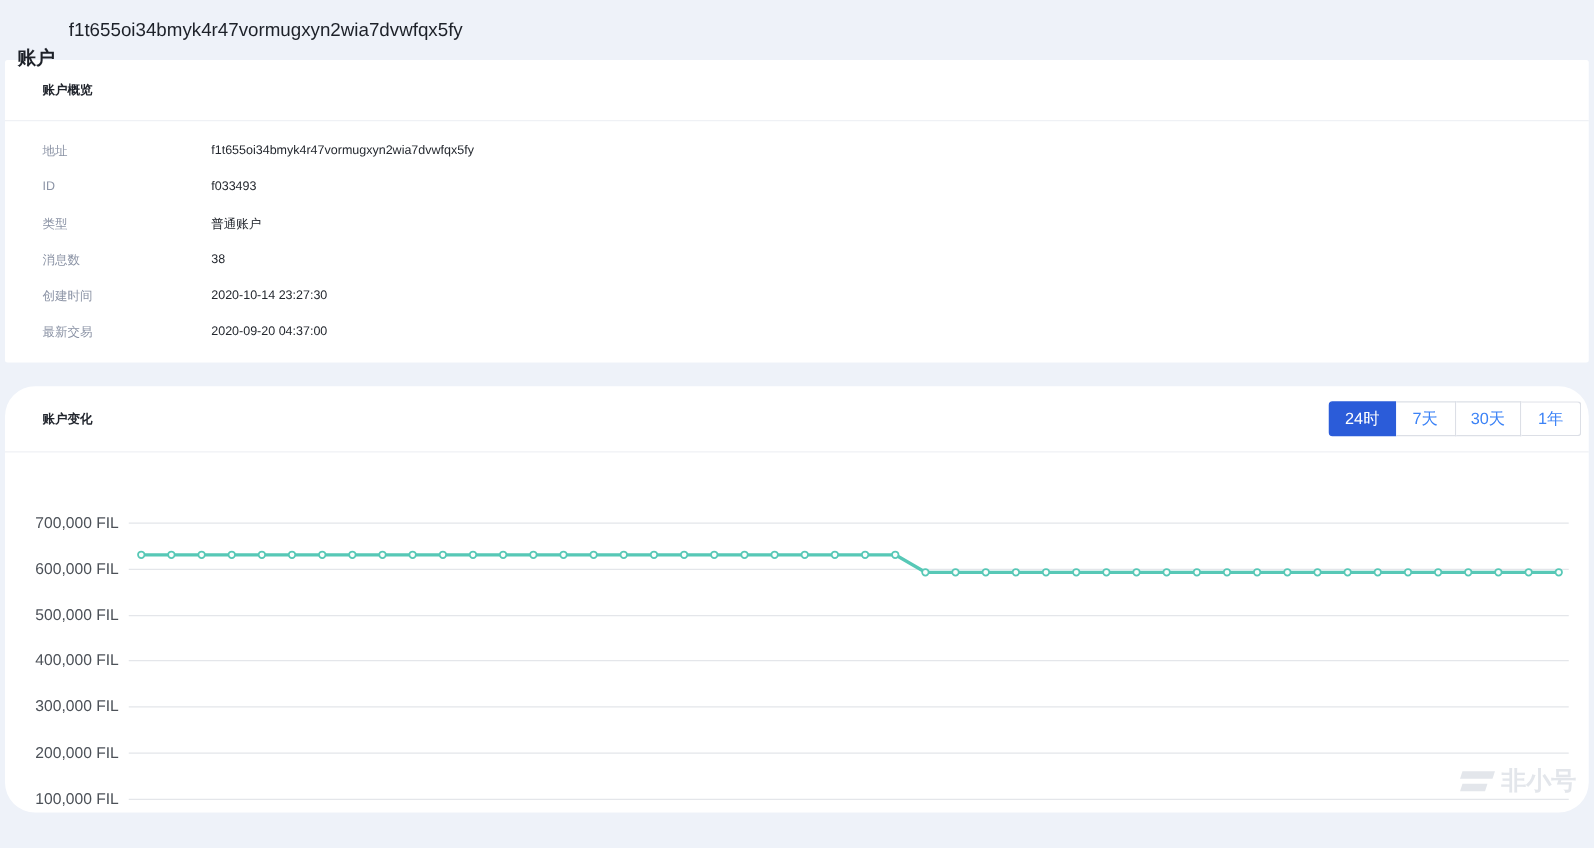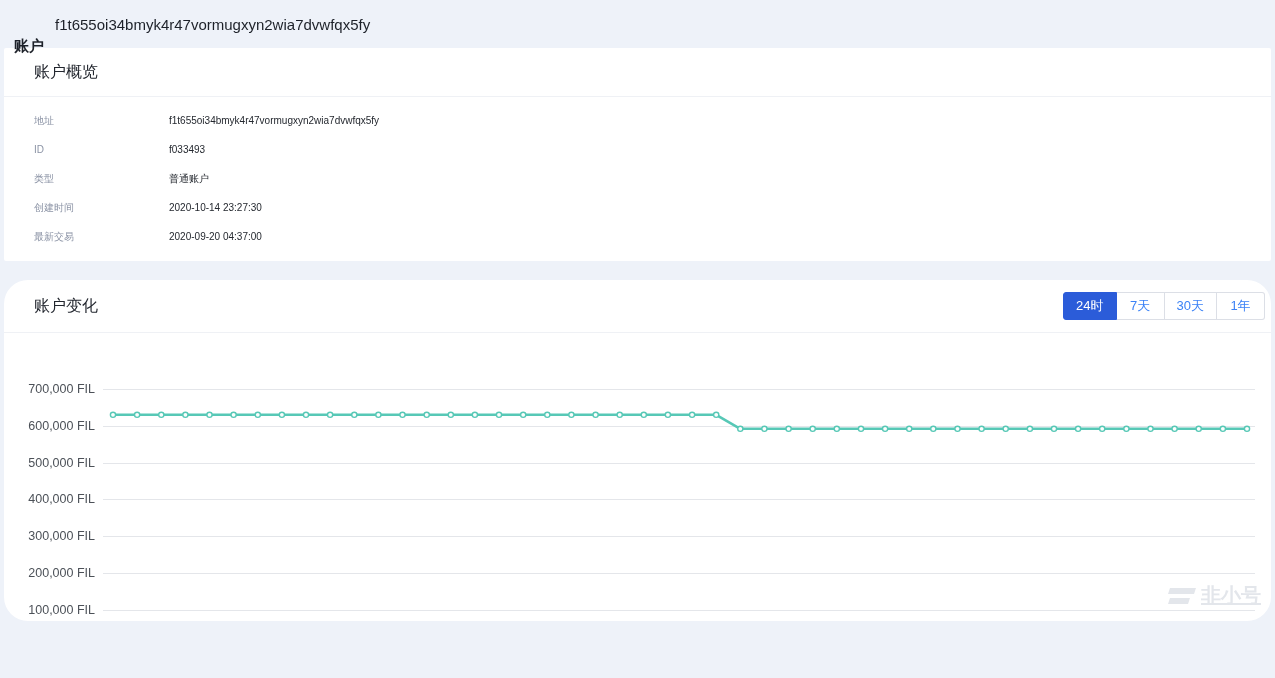--- a/index.html
+++ b/index.html
@@ -16,21 +16,21 @@
   .topbar .acct-label { font-size: 15px; font-weight: bold; color: #1d2129; margin-top: 44px; }
   .topbar .acct-address { font-size: 15px; color: #1d2129; margin-left: 11px; }
 
   .card {
     background: #ffffff; margin: 0 4px; border-radius: 2px;
   }
   .card-header {
     height: 49px; display: flex; align-items: center;
     padding: 0 30px; border-bottom: 1px solid #eff1f5;
   }
-  .card-title { font-size: 16px; font-weight: normal; color: #22262e; }
+  .card-title { font-size: 10px; font-weight: bold; color: #22262e; }
 
   .overview-body { padding: 9px 0 10px 0; }
   .ov-row { display: flex; align-items: center; height: 29px; padding-left: 30px; font-size: 10px; }
   .ov-label { width: 135px; color: #8b93a5; flex: 0 0 135px; }
   .ov-value { color: #24282f; }
 
   .card2 { margin-top: 19px; border-radius: 24px; }
   .card2 .card-header { height: 53px; justify-content: space-between; padding-right: 6px; }
 
   .range-group { display: flex; }
@@ -51,21 +51,21 @@
   .y-tick {
     position: absolute; width: 91px; text-align: right; left: 0;
     font-size: 12.5px; color: #4c5158; line-height: 16px;
   }
   .chart-svg { position: absolute; left: 0; top: 0; }
 
   .watermark {
     position: absolute; right: 10px; bottom: 12px;
     display: flex; align-items: center; gap: 6px;
     color: #e3e6eb; font-weight: bold; font-size: 20px;
-    user-select: none; pointer-events: none; text-decoration: underline;
+    user-select: none; pointer-events: none;
   }
   .wm-logo { display: inline-block; width: 26px; height: 18px; position: relative; }
   .wm-logo::before, .wm-logo::after {
     content: ""; position: absolute; left: 0; width: 26px; height: 6px;
     background: #e3e6eb; transform: skewX(-18deg);
   }
   .wm-logo::before { top: 1px; }
   .wm-logo::after  { top: 11px; width: 20px; }
 </style>
 </head>
@@ -87,20 +87,24 @@
         <span class="ov-label">地址</span>
         <span class="ov-value">f1t655oi34bmyk4r47vormugxyn2wia7dvwfqx5fy</span>
       </div>
       <div class="ov-row">
         <span class="ov-label">ID</span>
         <span class="ov-value">f033493</span>
       </div>
       <div class="ov-row">
         <span class="ov-label">类型</span>
         <span class="ov-value">普通账户</span>
+      </div>
+      <div class="ov-row">
+        <span class="ov-label">消息数</span>
+        <span class="ov-value">38</span>
       </div>
       <div class="ov-row">
         <span class="ov-label">创建时间</span>
         <span class="ov-value">2020-10-14 23:27:30</span>
       </div>
       <div class="ov-row">
         <span class="ov-label">最新交易</span>
         <span class="ov-value">2020-09-20 04:37:00</span>
       </div>
     </div>

